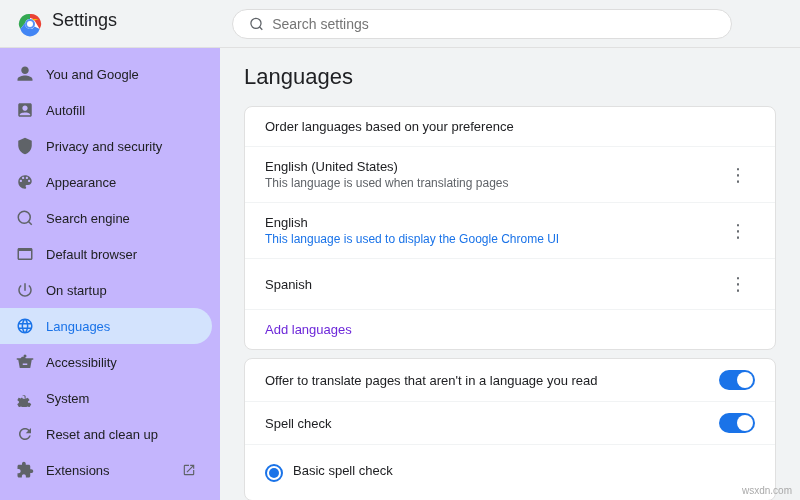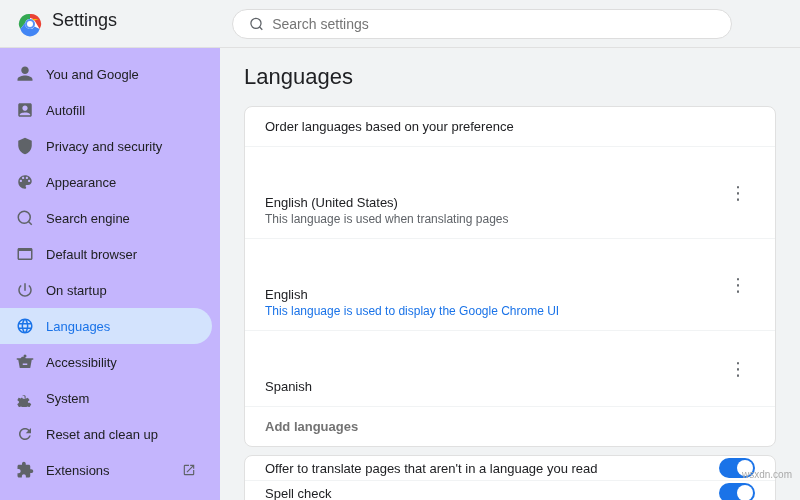--- a/index.html
+++ b/index.html
@@ -143,21 +143,20 @@
     }
 
     .language-row:last-child {
       border-bottom: none;
     }
 
     .language-name {
       font-size: 13px;
       color: #202124;
       font-weight: 500;
-      margin-top: 36px;
     }
 
     .language-desc {
       font-size: 12px;
       color: #5f6368;
       margin-top: 2px;
     }
 
     .language-desc.blue {
       color: #1a73e8;
@@ -170,33 +169,33 @@
       color: #5f6368;
       font-size: 18px;
       padding: 4px 8px;
       border-radius: 50%;
       line-height: 1;
     }
 
     .add-lang-btn {
       background: none;
       border: none;
-      color: #737373;
+      color: #6d28d9;
       font-size: 13px;
       padding: 12px 20px;
       cursor: pointer;
       display: block;
-      font-weight: 700;
+      font-weight: 400;
     }
 
     .setting-row {
       display: flex;
       align-items: center;
       justify-content: space-between;
-      padding: 2px 20px;
+      padding: 11px 20px;
       font-size: 13px;
       color: #202124;
       border-bottom: 1px solid #f1f3f4;
     }
 
     .setting-row:last-child {
       border-bottom: none;
     }
 
     .toggle {
@@ -252,21 +251,21 @@
       border-radius: 50%;
     }
 
     .radio-label {
       font-size: 13px;
       color: #202124;
     }
 
     .watermark {
       position: fixed;
-      bottom: 20px;
+      bottom: 4px;
       right: 8px;
       font-size: 10px;
       color: #aaa;
     }
   </style>
 </head>
 <body>
 
 <div class="top-bar">
   <div class="logo-area">

